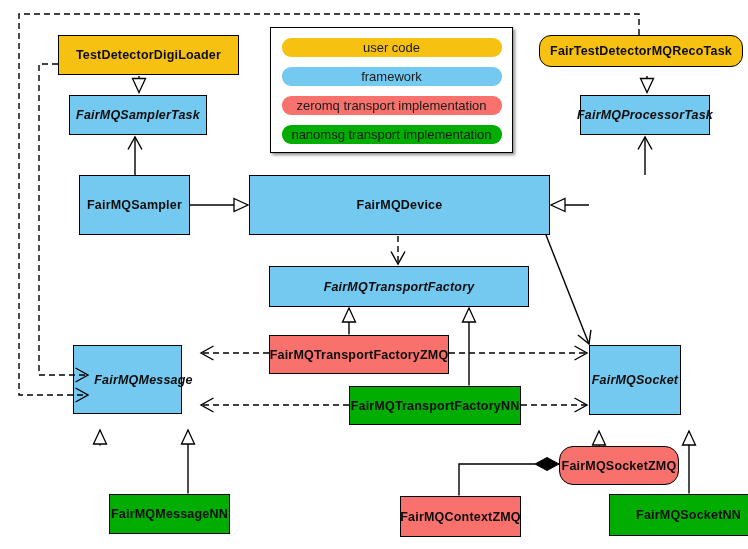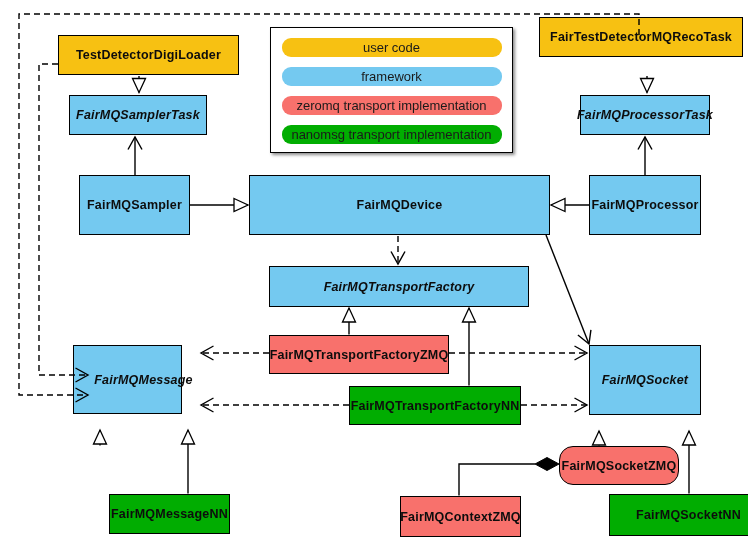--- a/index.html
+++ b/index.html
@@ -86,41 +86,40 @@
     </g>
 
     <g>
       <polyline points="529,464 453,464 453,495.5" fill="none" stroke="#000" stroke-width="1.4"></polyline>
       <polygon points="553,464 541,457.5 529,464 541,470.5" fill="#000" stroke="#000"></polygon>
     </g>
   </svg>
 
   <div class="node gold" style="left:52px;  top:35px;  width:181px; height:40px;">TestDetectorDigiLoader</div>
 
-  <div class="node gold" style="left:533px; top:17px;  width:204px; height:40px;">FairTestDetectorMQRecoTask</div>
+  <div class="node gold" style="left:533px; top:35px;  width:204px; height:32px;border-radius:12px;">FairTestDetectorMQRecoTask</div>
 
   <div class="node blue abstract" style="left:63px;  top:95px;  width:138px; height:40px;">FairMQSamplerTask</div>
 
   <div class="node blue abstract" style="left:574px; top:95px;  width:130px; height:40px;">FairMQProcessorTask</div>
 
   <div class="node blue" style="left:73px;  top:175px; width:111px; height:60px;">FairMQSampler</div>
 
   <div class="node blue" style="left:243px; top:175px; width:301px; height:60px;">FairMQDevice</div>
 
-  <div class="node blue" style="left:583px; top:175px; width:112px; height:60px;">FairMQProcessor</div>
 
   <div class="node blue abstract" style="left:263px; top:266px; width:260px; height:41px;">FairMQTransportFactory</div>
 
   <div class="node red" style="left:263px; top:335px; width:180px; height:39px;text-align:center;">FairMQTransportFactoryZMQ</div>
 
   <div class="node green" style="left:343px; top:386px; width:172px; height:39px;">FairMQTransportFactoryNN</div>
 
   <div class="node blue abstract" style="left:67px;  top:345px; width:109px; height:69px;padding-left:32px;">FairMQMessage</div>
 
-  <div class="node blue abstract" style="left:583px; top:345px; width:112px; height:70px;">FairMQSocket</div>
+  <div class="node blue abstract" style="left:583px; top:345px; width:92px; height:70px;">FairMQSocket</div>
 
 
   <div class="node green" style="left:103px; top:494px; width:121px; height:40px;">FairMQMessageNN</div>
 
   <div class="node red" style="left:553px; top:446px; width:120px; height:39px;border-radius:14px;">FairMQSocketZMQ</div>
 
   <div class="node green" style="left:603px; top:494px; width:146px; height:42px;padding-left:13px;">FairMQSocketNN</div>
 
   <div class="node red" style="left:394px; top:496px; width:121px; height:41px;">FairMQContextZMQ</div>
 

